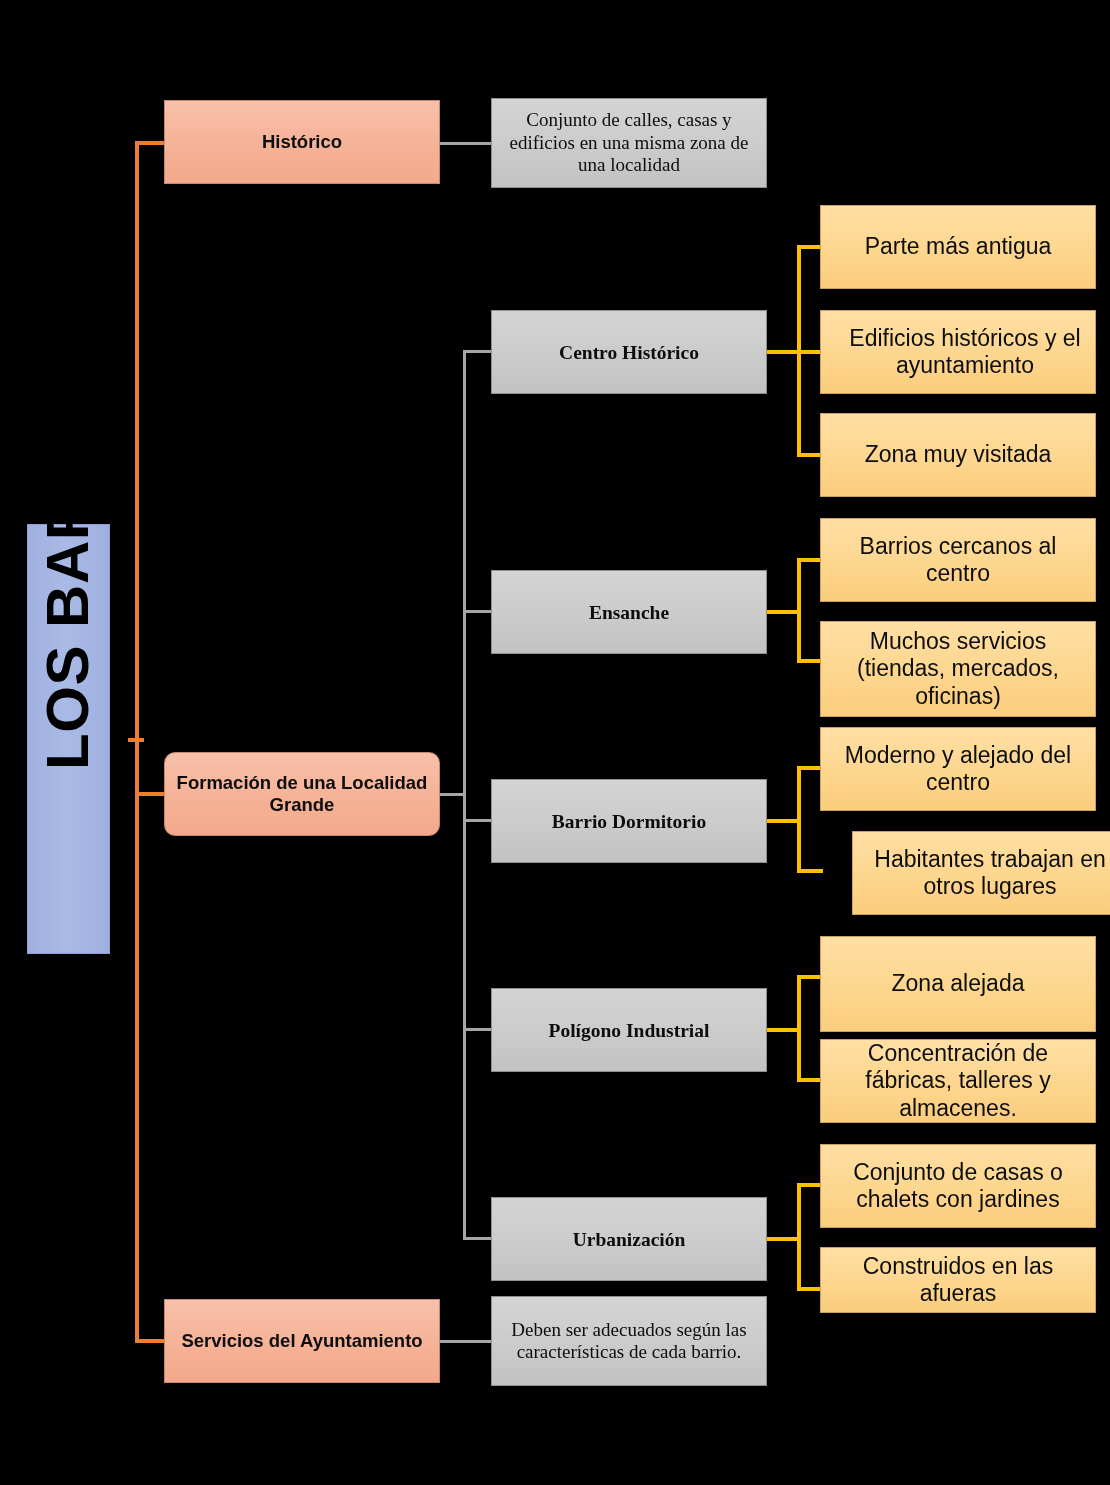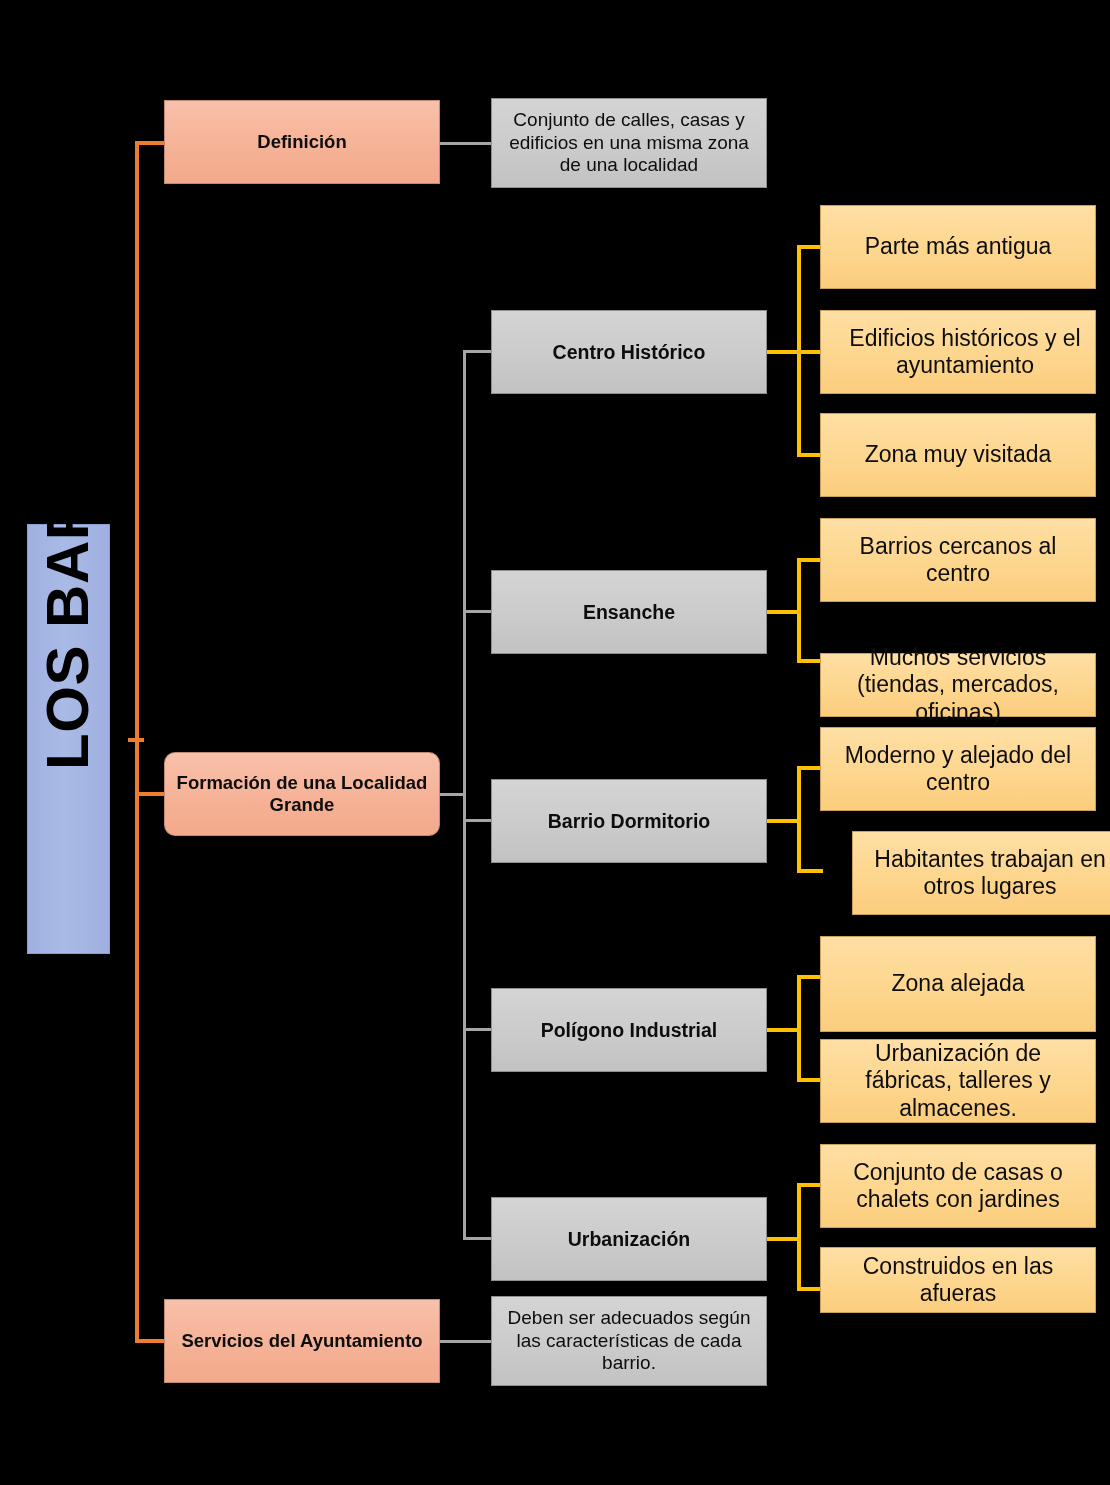--- a/index.html
+++ b/index.html
@@ -46,20 +46,21 @@
     border:1px solid #c08a73;
     font-weight:bold;
     font-size:18.5px;
   }
 
   
   .grey{
     background:linear-gradient(180deg,#d4d4d4 0%,#cbcbcb 55%,#c2c2c2 100%);
     border:1px solid #8f8f8f;
     font-size:19px;
+    font-family:Liberation Serif, serif;
   }
   .grey.bold{font-weight:bold;font-size:19.5px;}
 
   
   .yellow{
     background:linear-gradient(180deg,#ffdfa4 0%,#fdd68e 55%,#fbcd7d 100%);
     border:1px solid #c9a köz;
     border:1px solid #c9a35e;
     font-size:23px;
   }
@@ -120,21 +121,21 @@
   <div class="ln y" style="left:764px;top:1237px;width:36px;height:4px;"></div>
   <div class="ln y" style="left:797px;top:1183px;width:4px;height:108px;"></div>
   <div class="ln y" style="left:797px;top:1183px;width:26px;height:4px;"></div>
   <div class="ln y" style="left:797px;top:1287px;width:26px;height:4px;"></div>
 
   <div class="node root" style="left:27px;top:524px;width:83px;height:430px;">
     <span class="rot">LOS BARRIOS</span>
   </div>
 
   <div class="node lvl1" style="left:164px;top:100px;width:276px;height:84px;">
-    <span>Definición</span>
+    <span>Histórico</span>
   </div>
 
   <div class="node lvl1" style="left:164px;top:752px;width:276px;height:84px;border-radius:11px;">
     <span>Formación de una Localidad Grande</span>
   </div>
 
   <div class="node lvl1" style="left:164px;top:1299px;width:276px;height:84px;">
     <span>Servicios del Ayuntamiento</span>
   </div>
 
@@ -172,36 +173,36 @@
   <div class="node yellow" style="left:820px;top:310px;width:276px;height:84px;padding-left:24px;">
     <span>Edificios históricos y el ayuntamiento</span>
   </div>
   <div class="node yellow" style="left:820px;top:413px;width:276px;height:84px;">
     <span>Zona muy visitada</span>
   </div>
 
   <div class="node yellow" style="left:820px;top:518px;width:276px;height:84px;">
     <span>Barrios cercanos al centro</span>
   </div>
-  <div class="node yellow" style="left:820px;top:621px;width:276px;height:64px;margin-top:32px;">
+  <div class="node yellow" style="left:820px;top:621px;width:276px;height:96px;">
     <span>Muchos servicios (tiendas, mercados, oficinas)</span>
   </div>
 
   <div class="node yellow" style="left:820px;top:727px;width:276px;height:84px;">
     <span>Moderno y alejado del centro</span>
   </div>
   <div class="node yellow" style="left:820px;top:831px;width:276px;height:84px;margin-left:32px;">
     <span>Habitantes trabajan en otros lugares</span>
   </div>
 
   <div class="node yellow" style="left:820px;top:936px;width:276px;height:96px;">
     <span>Zona alejada</span>
   </div>
   <div class="node yellow" style="left:820px;top:1039px;width:276px;height:84px;">
-    <span>Urbanización de fábricas, talleres y almacenes.</span>
+    <span>Concentración de fábricas, talleres y almacenes.</span>
   </div>
 
   <div class="node yellow" style="left:820px;top:1144px;width:276px;height:84px;">
     <span>Conjunto de casas o chalets con jardines</span>
   </div>
   <div class="node yellow" style="left:820px;top:1247px;width:276px;height:66px;">
     <span>Construidos en las afueras</span>
   </div>
 
 </div>

